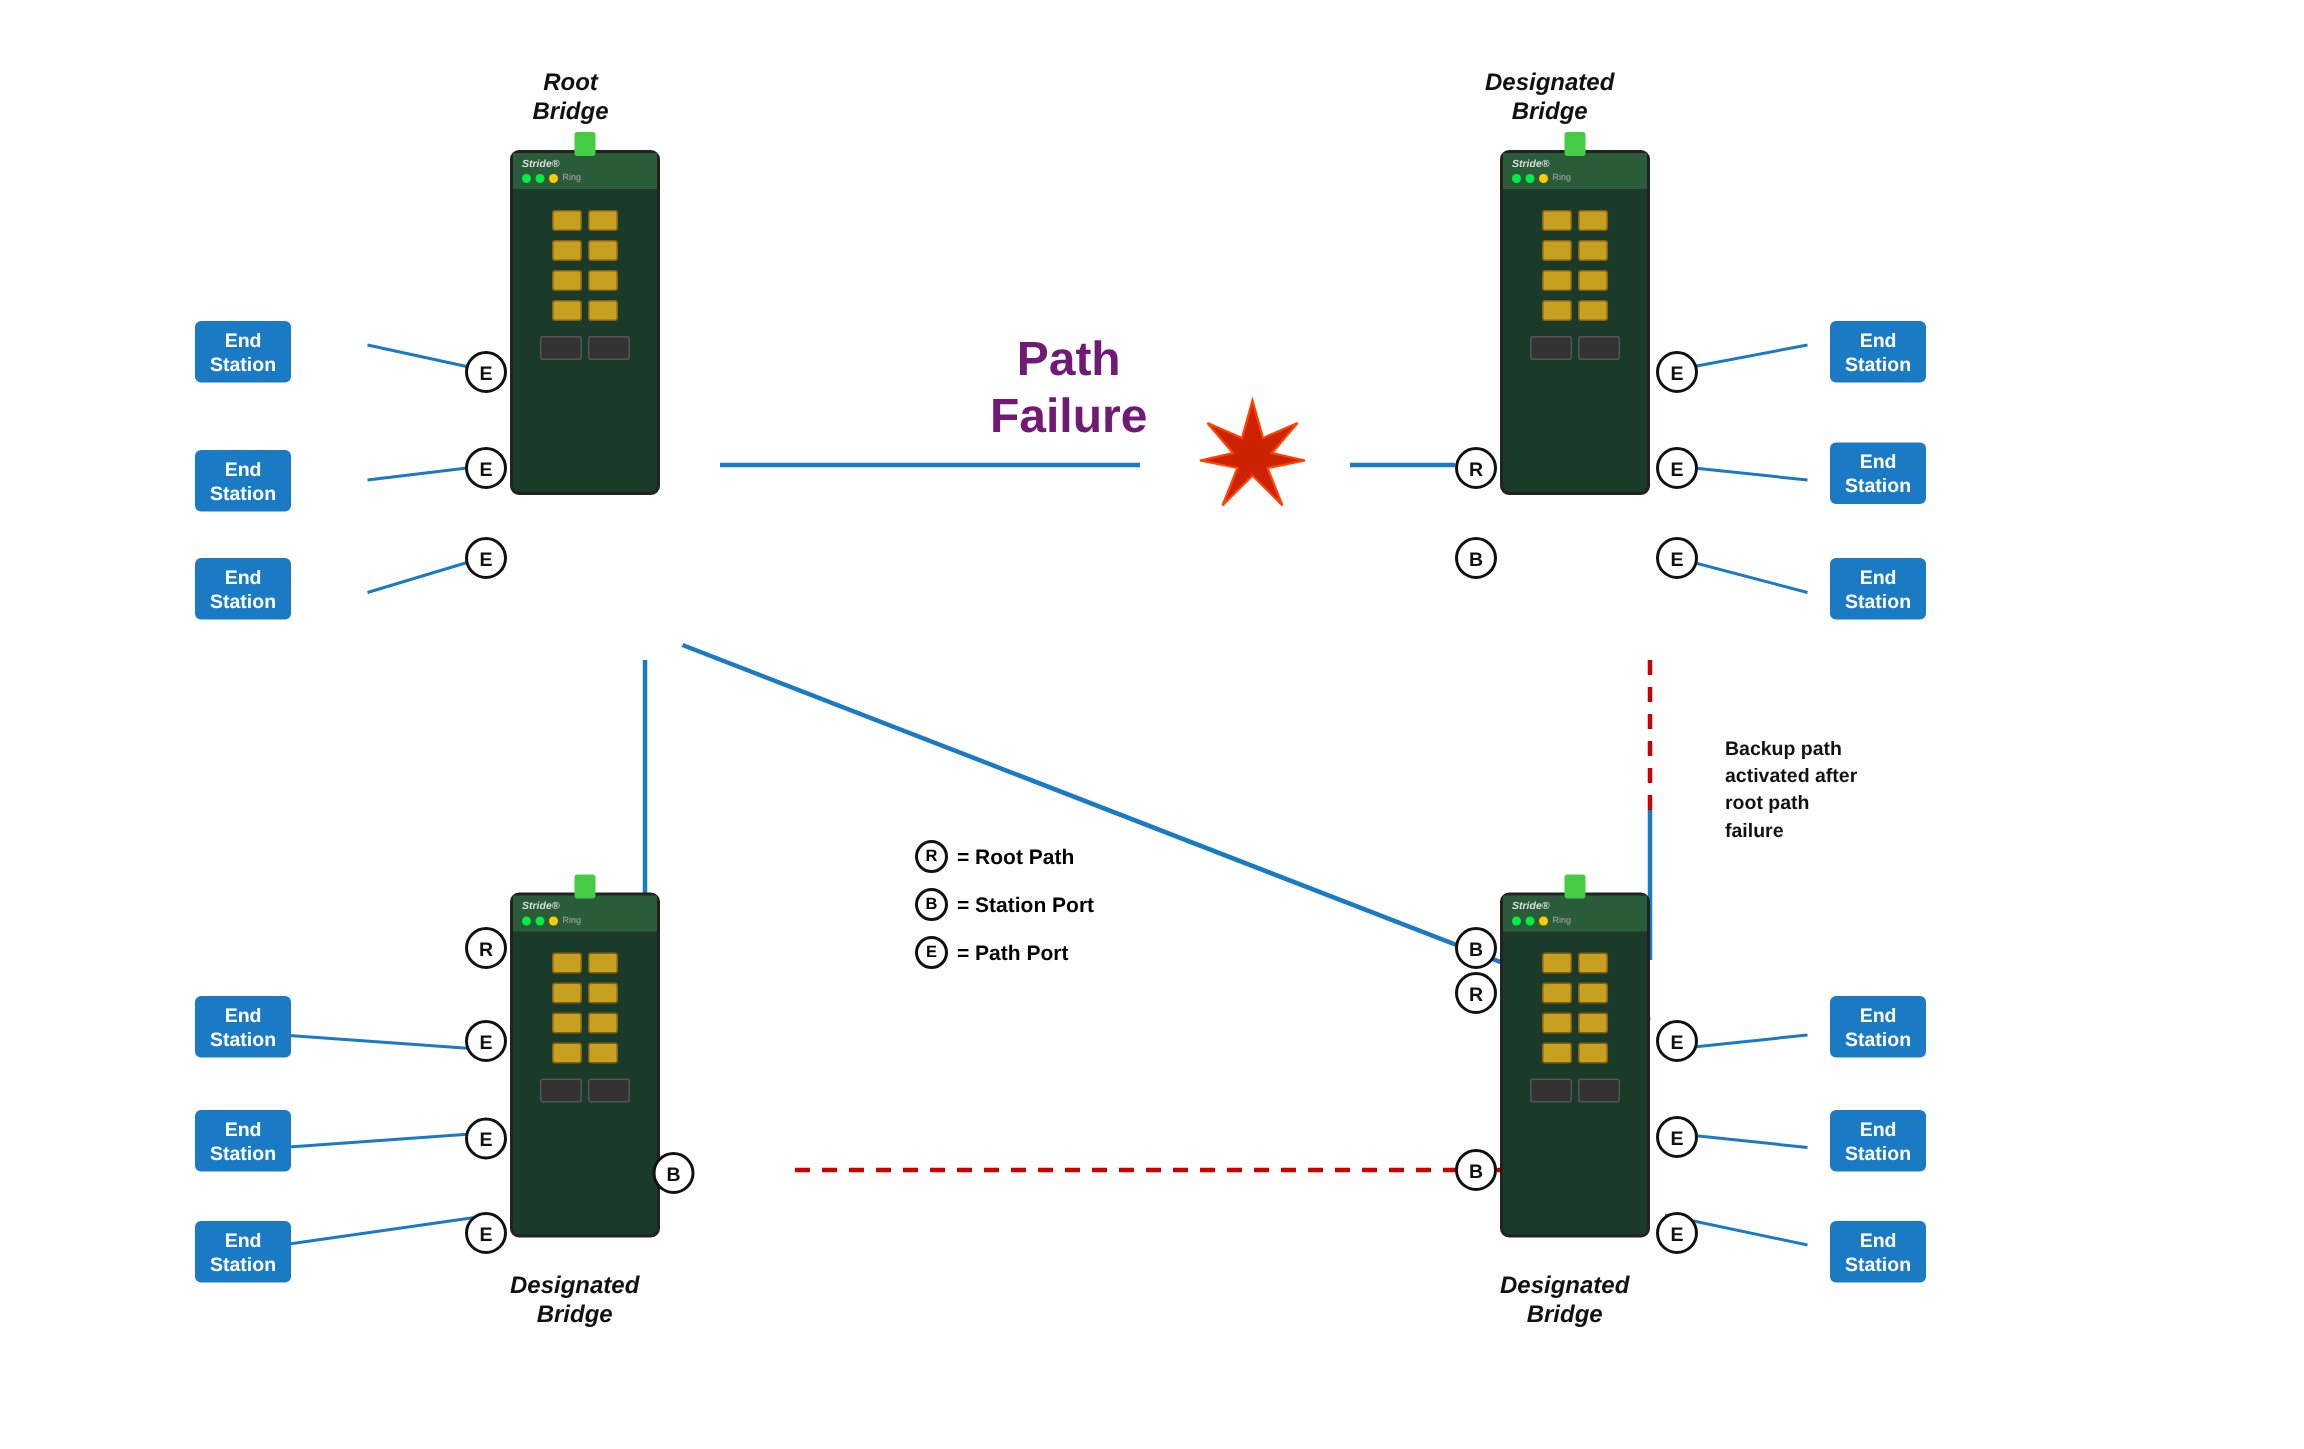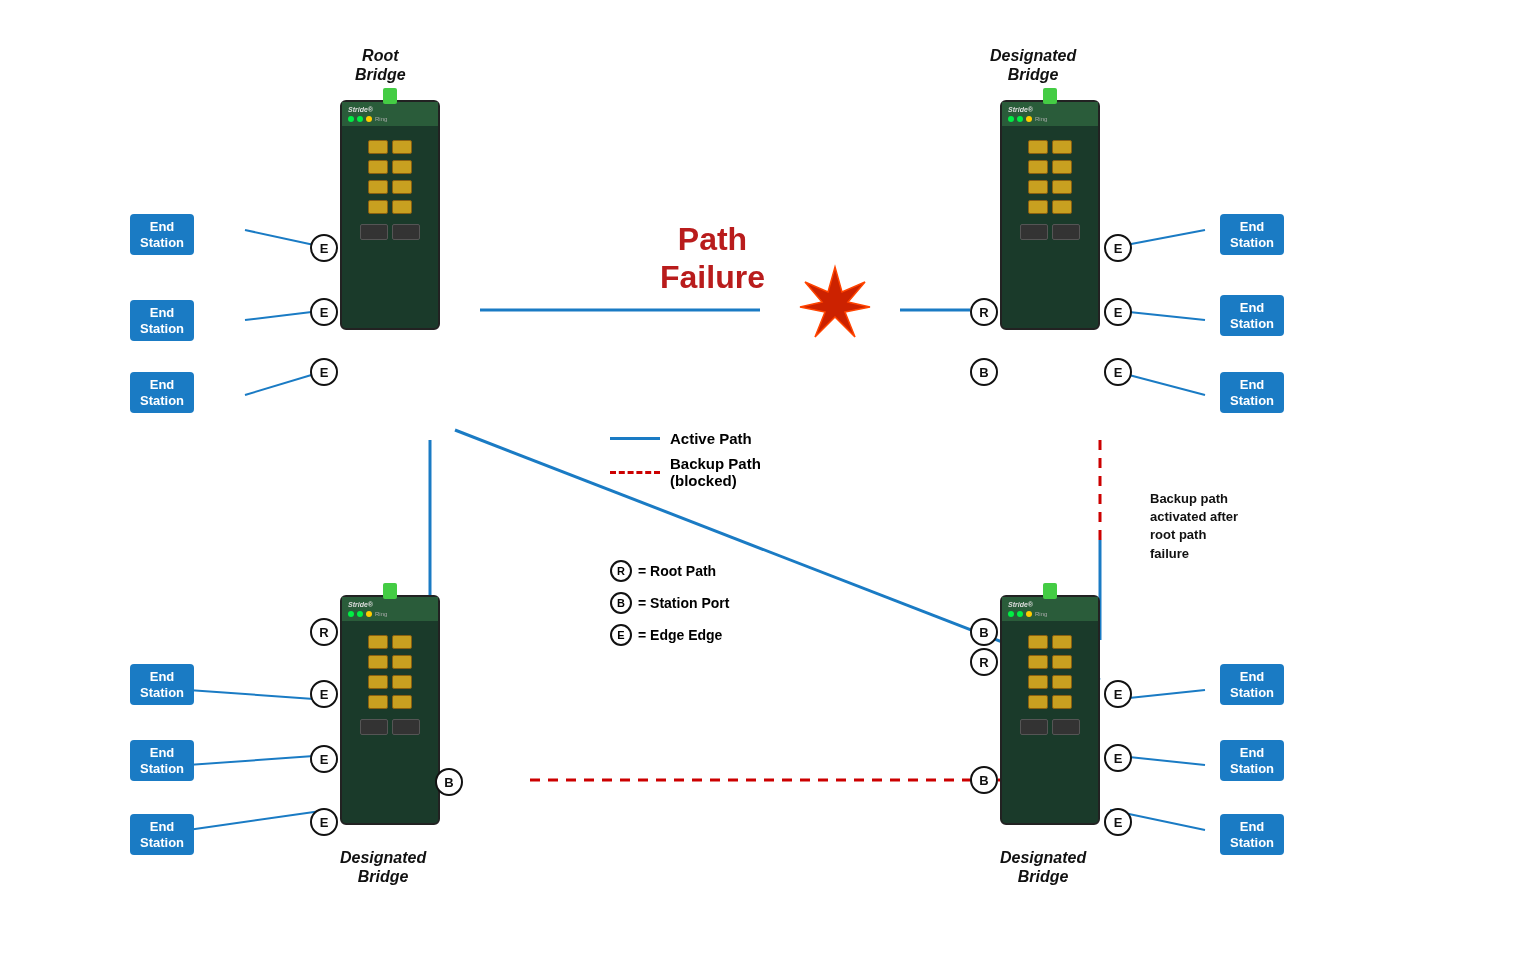--- a/index.html
+++ b/index.html
@@ -56,21 +56,21 @@
       font-weight: bold;
       text-align: center;
       color: #111;
       line-height: 1.2;
       font-style: italic;
     }
     .path-failure-text {
       position: absolute;
       font-size: 32px;
       font-weight: bold;
-      color: #b91c1c;
+      color: #701a75;
       text-align: center;
       line-height: 1.2;
     }
     .legend-box {
       position: absolute;
       display: flex;
       flex-direction: column;
       gap: 8px;
     }
     .legend-item {
@@ -353,43 +353,33 @@
   <div class="label-box" style="left:1220px; top:814px;">End<br>Station</div>
 
   <div class="path-failure-text" style="left:660px; top:220px;">
     Path<br>Failure
   </div>
 
   <svg style="position:absolute; left:790px; top:262px; width:90px; height:80px;">
     <polygon points="45,5 52,30 75,20 58,40 80,45 55,50 65,75 45,55 25,75 35,50 10,45 32,40 15,20 38,30" fill="#cc2200" stroke="#ff4400" stroke-width="1.5"></polygon>
   </svg>
 
-  <div class="legend-box" style="left:610px; top:430px;">
-    <div class="legend-item">
-      <div class="legend-line-solid"></div>
-      <span style="font-size:15px; font-weight:bold;">Active Path</span>
-    </div>
-    <div class="legend-item">
-      <div class="legend-line-dashed"></div>
-      <span style="font-size:15px; font-weight:bold;">Backup Path<br>(blocked)</span>
-    </div>
-  </div>
 
   <div class="legend-text-box" style="left:610px; top:560px;">
     <div class="legend-def">
       <span class="mini-badge">R</span>
       <span>= Root Path</span>
     </div>
     <div class="legend-def">
       <span class="mini-badge">B</span>
       <span>= Station Port</span>
     </div>
     <div class="legend-def">
       <span class="mini-badge">E</span>
-      <span>= Edge Edge</span>
+      <span>= Path Port</span>
     </div>
   </div>
 
   <div class="backup-note" style="left:1150px; top:490px;">
     Backup path<br>activated after<br>root path<br>failure
   </div>
 
 </div>
 
 </body></html>

